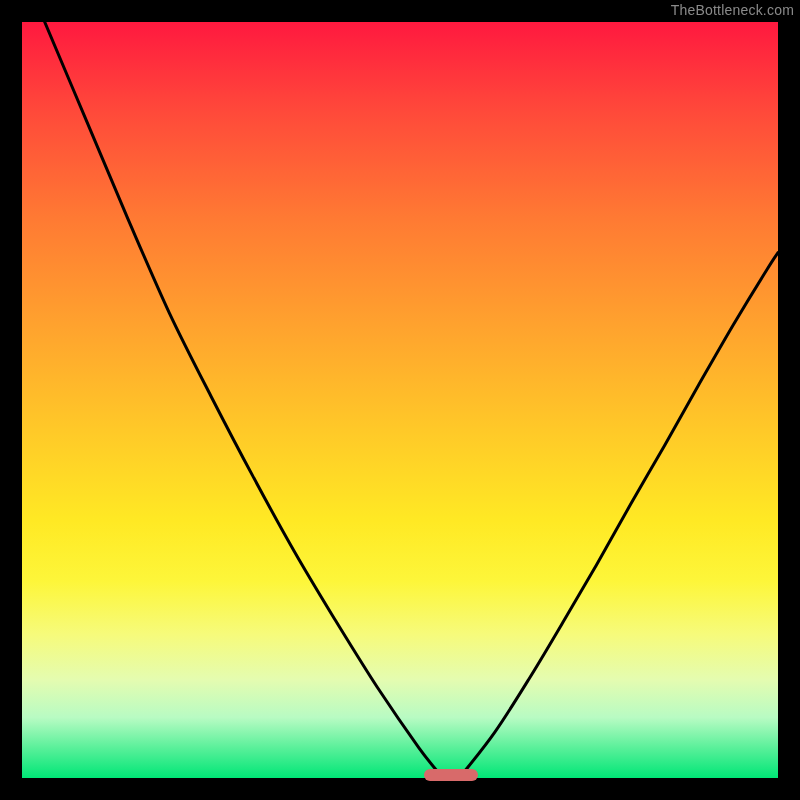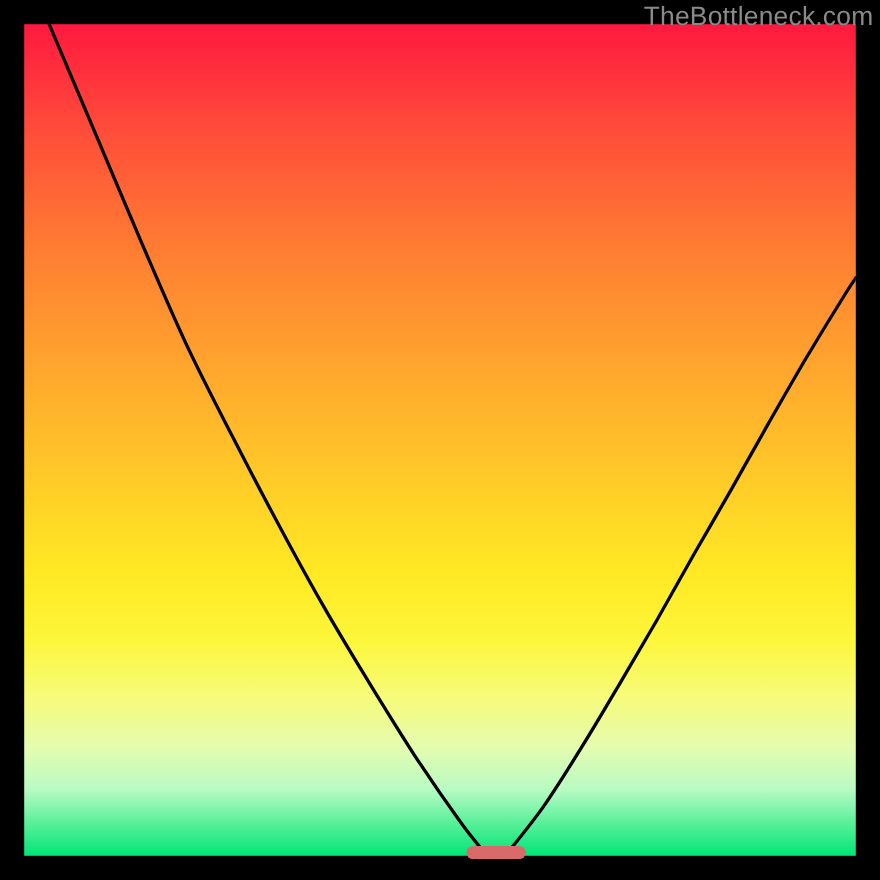--- a/index.html
+++ b/index.html
@@ -50,21 +50,21 @@
     background: #d86a6a;
     border-radius: 999px;
     height: 12px;
     width: 54px;
   }
   .watermark {
     position: absolute;
     top: 2px;
     right: 6px;
     color: #8a8a8a;
-    font-size: 24px;
+    font-size: 14px;
     font-weight: 500;
     letter-spacing: 0.2px;
     user-select: none;
     margin-left: 32px;
   }
 </style>
 </head>
 <body>
 
 <div class="frame">

